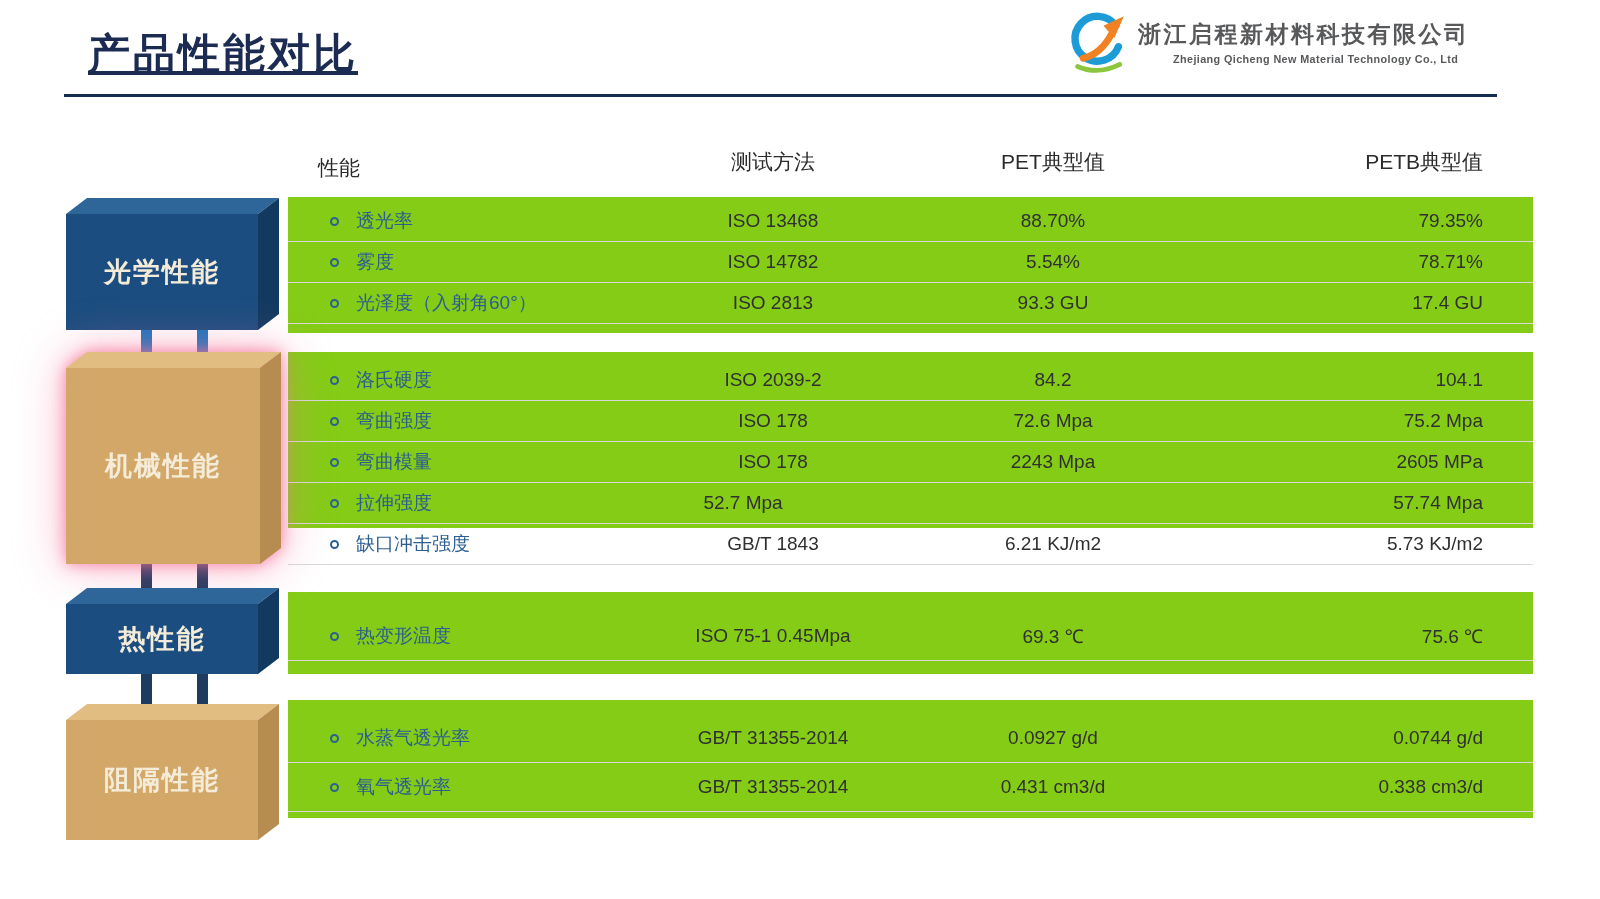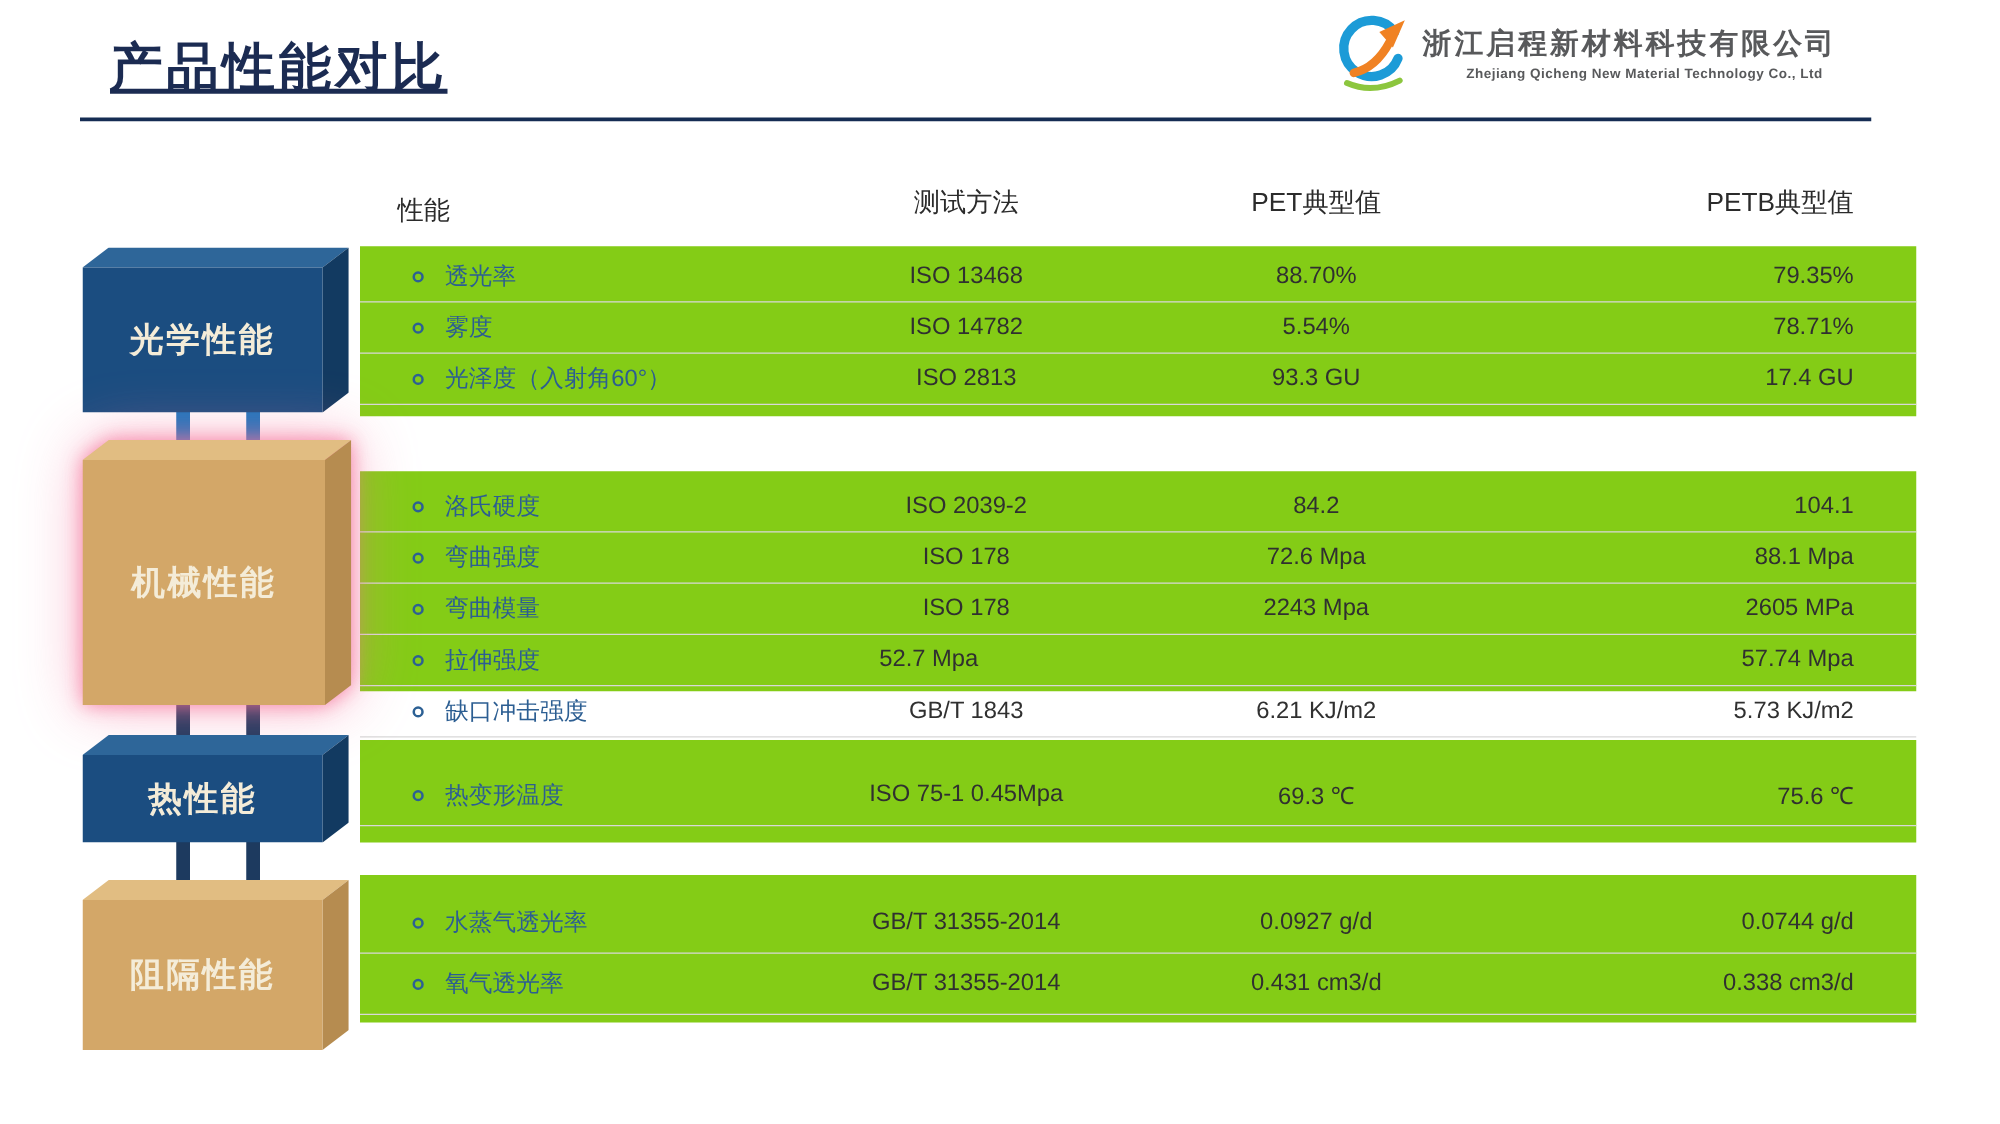--- a/index.html
+++ b/index.html
@@ -32,21 +32,21 @@
   .c-method{width:310px;text-align:center;}
   .c-pet{width:250px;text-align:center;}
   .c-petb{flex:1;text-align:right;padding-right:50px;}
 
   
   .panel{
     position:absolute;left:288px;width:1245px;background:#84cc16;
     box-sizing:border-box;z-index:0;
   }
   #panel-0{top:197px;height:136px;padding-top:4px;}
-  #panel-1{top:352px;height:176px;padding-top:8px;margin-top:25px;}
+  #panel-1{top:352px;height:176px;padding-top:8px;}
   #panel-2{top:592px;height:82px;padding-top:20px;}
   #panel-3{top:700px;height:118px;padding-top:14px;}
   .row{display:flex;align-items:center;height:40px;border-bottom:1px solid #d8d8d8;
        font-size:19px;color:#303030;}
   #panel-2 .row,#panel-3 .row{height:48px;}
   .bullet{
     width:9px;height:9px;border:2px solid #2c6094;border-radius:50%;
     flex:0 0 auto;box-sizing:border-box;
   }
   .plabel{color:#2c5e92;}
@@ -134,21 +134,21 @@
       <div class="c-pet">84.2</div>
       <div class="c-petb">104.1</div>
     </div>
     <div class="row">
       <div class="c-prop">
         <span class="bullet"></span>
         <span class="plabel">弯曲强度</span>
       </div>
       <div class="c-method">ISO 178</div>
       <div class="c-pet">72.6 Mpa</div>
-      <div class="c-petb">88.1 Mpa</div>
+      <div class="c-petb">75.2 Mpa</div>
     </div>
     <div class="row">
       <div class="c-prop">
         <span class="bullet"></span>
         <span class="plabel">弯曲模量</span>
       </div>
       <div class="c-method">ISO 178</div>
       <div class="c-pet">2243 Mpa</div>
       <div class="c-petb">2605 MPa</div>
     </div>

